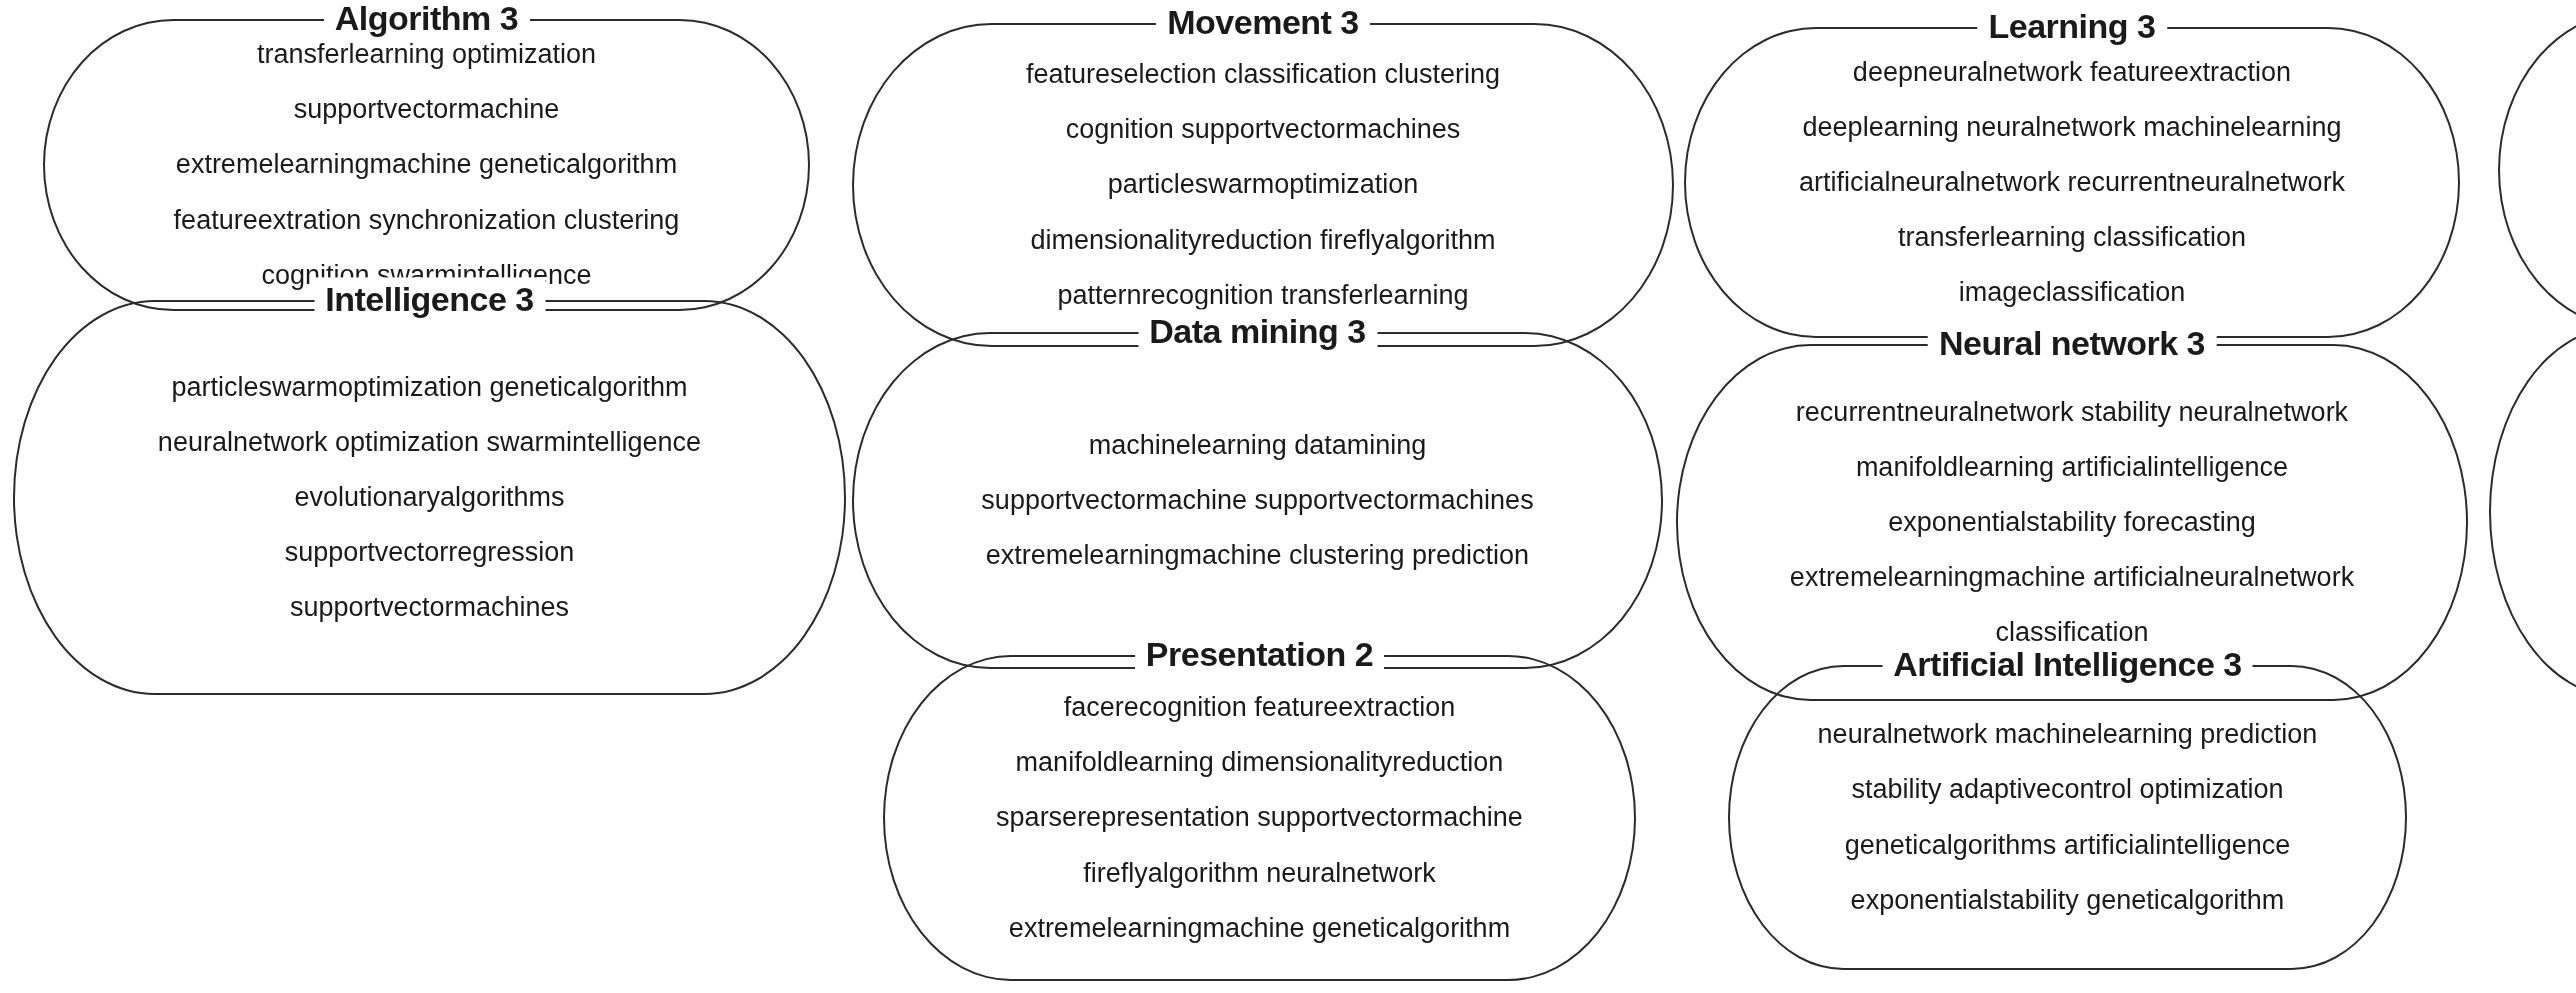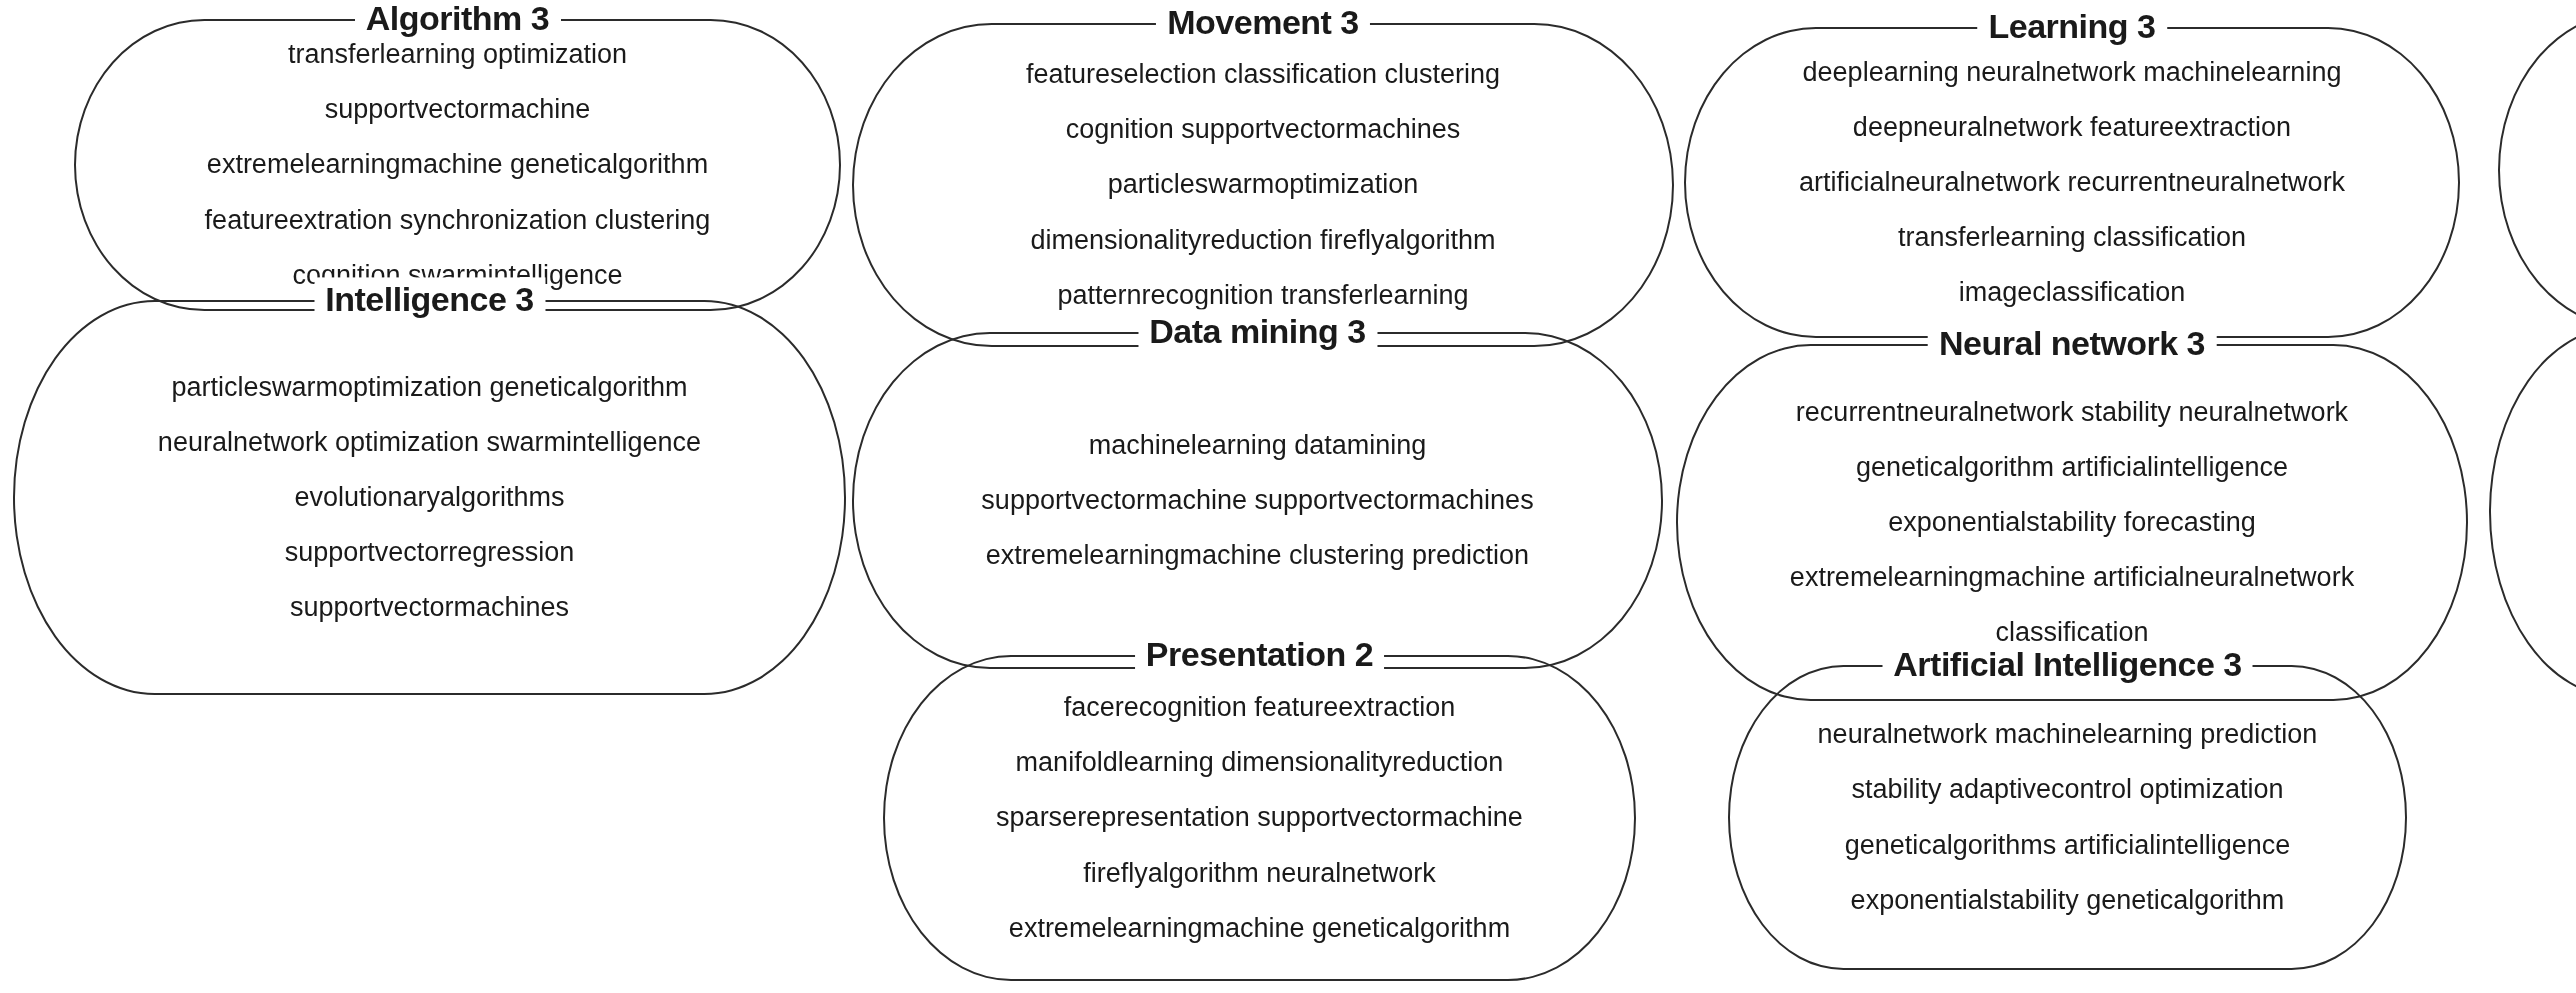--- a/index.html
+++ b/index.html
@@ -54,21 +54,21 @@
     font-size: 27px;
     line-height: 1.15;
     white-space: nowrap;
   }
 </style>
 </head>
 <body>
 
 <div class="canvas">
 
-  <div class="cluster" style="left:74px; top:19px; width:767px; height:292px;">
+  <div class="cluster" style="left:43px; top:19px; width:767px; height:292px;">
     <div class="oval"></div>
     <div class="cluster-title">Algorithm 3</div>
     <div class="keywords">
       <div class="kw-line">transferlearning optimization</div>
       <div class="kw-line">supportvectormachine</div>
       <div class="kw-line">extremelearningmachine geneticalgorithm</div>
       <div class="kw-line">featureextration synchronization clustering</div>
       <div class="kw-line">cognition swarmintelligence</div>
     </div>
   </div>
@@ -116,34 +116,34 @@
       <div class="kw-line">sparserepresentation supportvectormachine</div>
       <div class="kw-line">fireflyalgorithm neuralnetwork</div>
       <div class="kw-line">extremelearningmachine geneticalgorithm</div>
     </div>
   </div>
 
   <div class="cluster" style="left:1684px; top:27px; width:776px; height:311px;">
     <div class="oval"></div>
     <div class="cluster-title">Learning 3</div>
     <div class="keywords">
+      <div class="kw-line">deepneuralnetwork featureextraction</div>
       <div class="kw-line">deeplearning neuralnetwork machinelearning</div>
-      <div class="kw-line">deepneuralnetwork featureextraction</div>
       <div class="kw-line">artificialneuralnetwork recurrentneuralnetwork</div>
       <div class="kw-line">transferlearning classification</div>
       <div class="kw-line">imageclassification</div>
     </div>
   </div>
 
   <div class="cluster" style="left:1676px; top:344px; width:792px; height:357px;">
     <div class="oval"></div>
     <div class="cluster-title">Neural network 3</div>
     <div class="keywords">
       <div class="kw-line">recurrentneuralnetwork stability neuralnetwork</div>
-      <div class="kw-line">geneticalgorithm artificialintelligence</div>
+      <div class="kw-line">manifoldlearning artificialintelligence</div>
       <div class="kw-line">exponentialstability forecasting</div>
       <div class="kw-line">extremelearningmachine artificialneuralnetwork</div>
       <div class="kw-line">classification</div>
     </div>
   </div>
 
   <div class="cluster" style="left:1728px; top:665px; width:679px; height:305px;">
     <div class="oval"></div>
     <div class="cluster-title">Artificial Intelligence 3</div>
     <div class="keywords">

